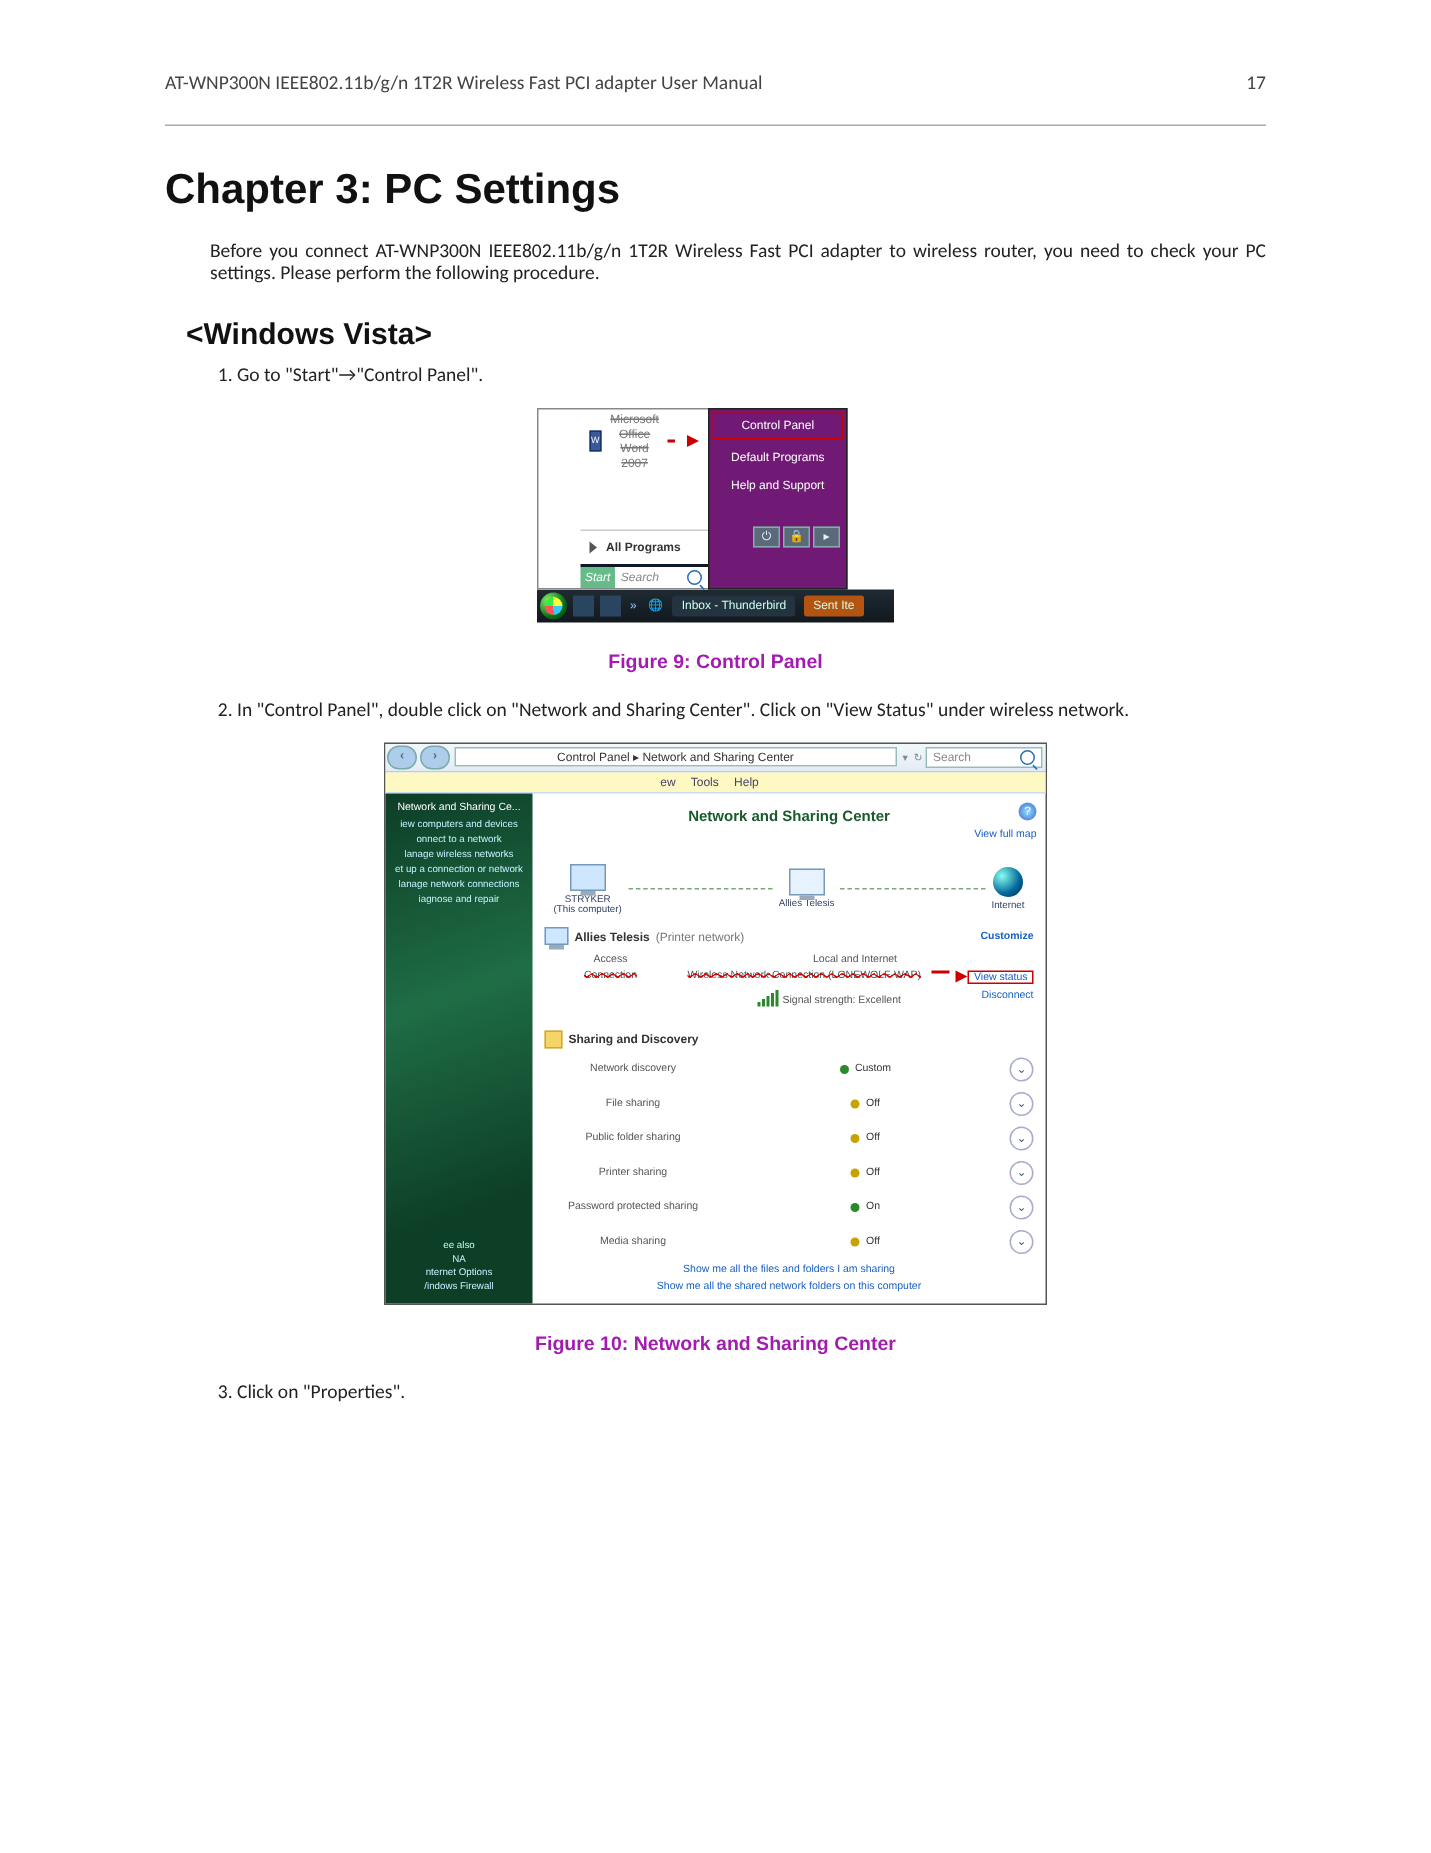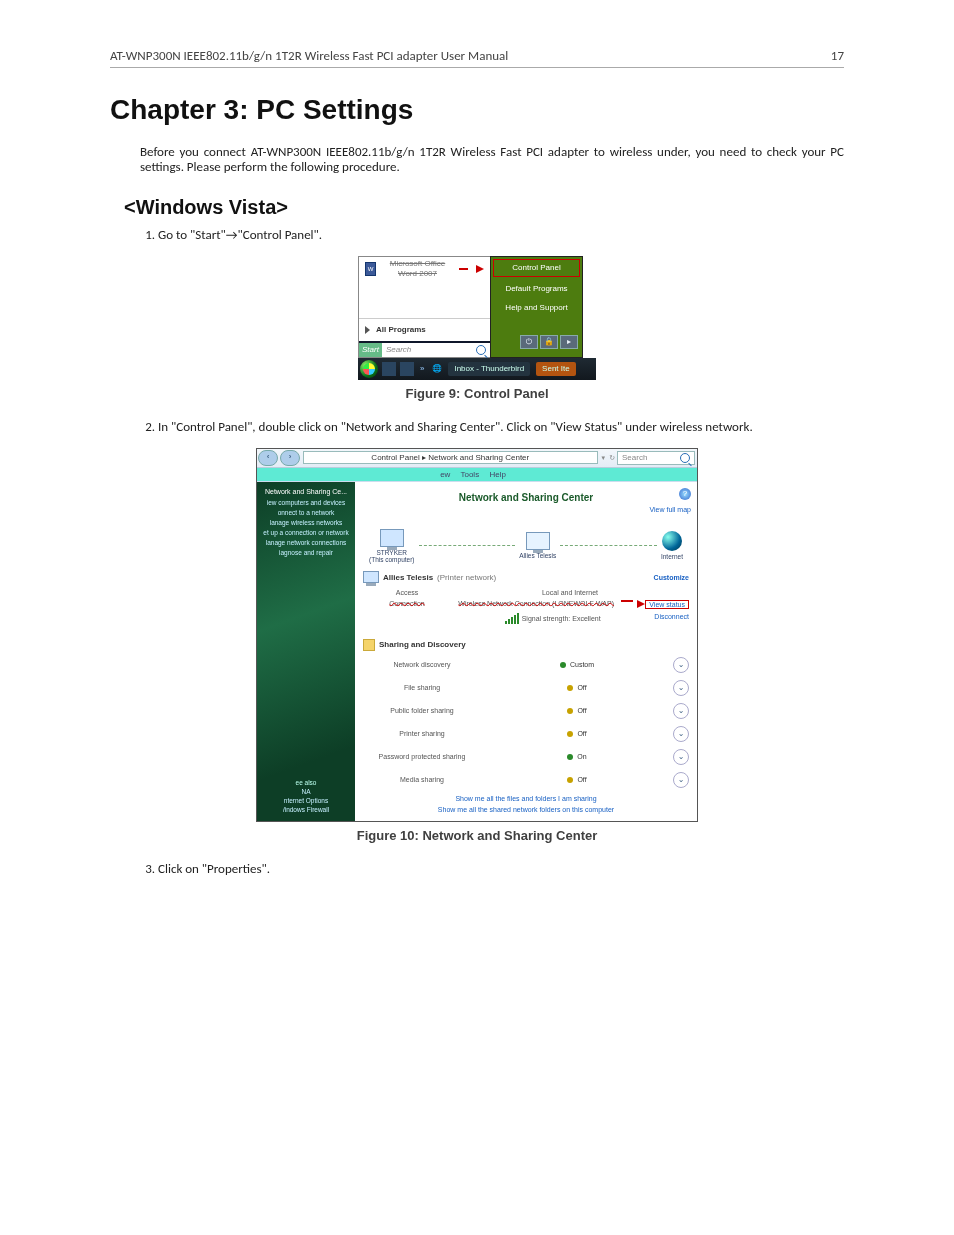--- a/index.html
+++ b/index.html
@@ -14,21 +14,21 @@
     box-sizing: border-box;
     padding: 48px 110px 48px 110px;
     position: relative;
   }
   .header-row {
     display: flex;
     justify-content: space-between;
     font-size: 13px;
     color: #444;
     border-bottom: 1px solid #aaa;
-    padding-bottom: 4px;
+    padding-bottom: 20px;
     margin-bottom: 26px;
     font-family: "Gill Sans", "Gill Sans MT", Calibri, sans-serif;
   }
   .chapter-title {
     font-family: "Gill Sans", "Gill Sans MT", sans-serif;
     font-weight: 700;
     font-size: 28px;
     margin: 0 0 18px 0;
     color: #111;
   }
@@ -58,39 +58,40 @@
     padding-right: 0;
   }
   .figure-wrap {
     text-align: center;
     margin: 8px 0 18px 0;
   }
   .fig-caption {
     font-family: "Gill Sans", "Gill Sans MT", sans-serif;
     font-weight: 700;
     font-size: 13px;
-    margin-top: 6px;
-    color: #404040;
+    margin-top: 18px;
+    color: #a21caf;
   }
   
   .startmenu {
     width: 238px;
     margin: 0 auto;
     font-size: 8px;
     line-height: 1.2;
   }
   .sm-left {
     background: #fff;
     border: 1px solid #888;
     border-right: none;
     display: inline-block;
     vertical-align: top;
-    width: 132px;
+    width: 114px;
     box-sizing: border-box;
     position: relative;
+    padding-left: 28px;
   }
   .sm-top-item {
     display: flex;
     align-items: center;
     gap: 4px;
     padding: 2px 6px;
     color: #333;
   }
   .sm-top-item .word-icon {
     width: 12px; height: 12px; background:#3b5998; border:1px solid #14366e;
@@ -132,21 +133,21 @@
     display:flex;justify-content:space-between;align-items:center;
   }
   .magnifier {
     width:8px;height:8px;border:1px solid #2a6eb5;border-radius:50%;position:relative;display:inline-block;
   }
   .magnifier::after{content:"";position:absolute;right:-3px;bottom:-3px;width:4px;height:1px;background:#2a6eb5;transform:rotate(45deg);}
   .sm-right {
     display:inline-block;
     vertical-align:top;
     width: 93px;
-    background:#4d7c0f;
+    background:#701a75;
     color:#fff;
     box-sizing:border-box;
     border:1px solid #222;
   }
   .sm-right .ritem {
     padding:5px 12px;
     font-size:8px;
     white-space:nowrap;
   }
   .sm-right .ritem.hl {
@@ -194,21 +195,21 @@
   .ns-top {
     display:flex;align-items:center;
     background: linear-gradient(#f3f7fb,#e3ecf6);
     border-bottom:1px solid #bcd;
     height:18px;
   }
   .ns-navbtn{width:18px;height:14px;border-radius:8px;background:#aecdea;border:1px solid #7aa;display:inline-block;margin:0 1px;text-align:center;color:#468;font-weight:bold;line-height:12px;}
   .ns-crumb{flex:1;background:#fff;border:1px solid #9bb;margin:0 2px;padding:1px 14px;}
   .ns-search{width:68px;background:#fff;border:1px solid #9bb;margin-right:2px;padding:1px 4px;color:#888;display:flex;justify-content:space-between;align-items:center;}
   .ns-glyph{font-size:7px;color:#888;padding:0 2px;}
-  .ns-menubar{background:#5eead4;border-bottom:1px solid #cde;padding:2px 6px;}
+  .ns-menubar{background:#fef9c3;border-bottom:1px solid #cde;padding:2px 6px;}
   .ns-menubar span{margin-right:8px;color:#446;}
   .ns-body{display:flex;}
   .ns-sidebar{
     width:98px;
     background: linear-gradient(160deg,#0d3e26,#1f6d46 40%,#0d3e26 80%);
     color:#dff;
     padding:6px 4px;
     box-sizing:border-box;
     min-height: 316px;
     display:flex;flex-direction:column;justify-content:space-between;
@@ -248,21 +249,21 @@
 <body>
 
 <div class="page">
   <div class="header-row">
     <span>AT-WNP300N IEEE802.11b/g/n 1T2R Wireless Fast PCI adapter User Manual</span>
     <span>17</span>
   </div>
 
   <h1 class="chapter-title">Chapter 3: PC Settings</h1>
 
-  <p class="intro">Before you connect AT-WNP300N IEEE802.11b/g/n 1T2R Wireless Fast PCI adapter to wireless under, you need to check your PC settings. Please perform the following procedure.</p>
+  <p class="intro">Before you connect AT-WNP300N IEEE802.11b/g/n 1T2R Wireless Fast PCI adapter to wireless router, you need to check your PC settings. Please perform the following procedure.</p>
 
   <h2 class="subhead">&lt;Windows Vista&gt;</h2>
 
   <ol class="steps">
     <li>Go to "Start"→"Control Panel".</li>
   </ol>
 
   <div class="figure-wrap">
     <div class="startmenu">
       <div style="display:flex;">

